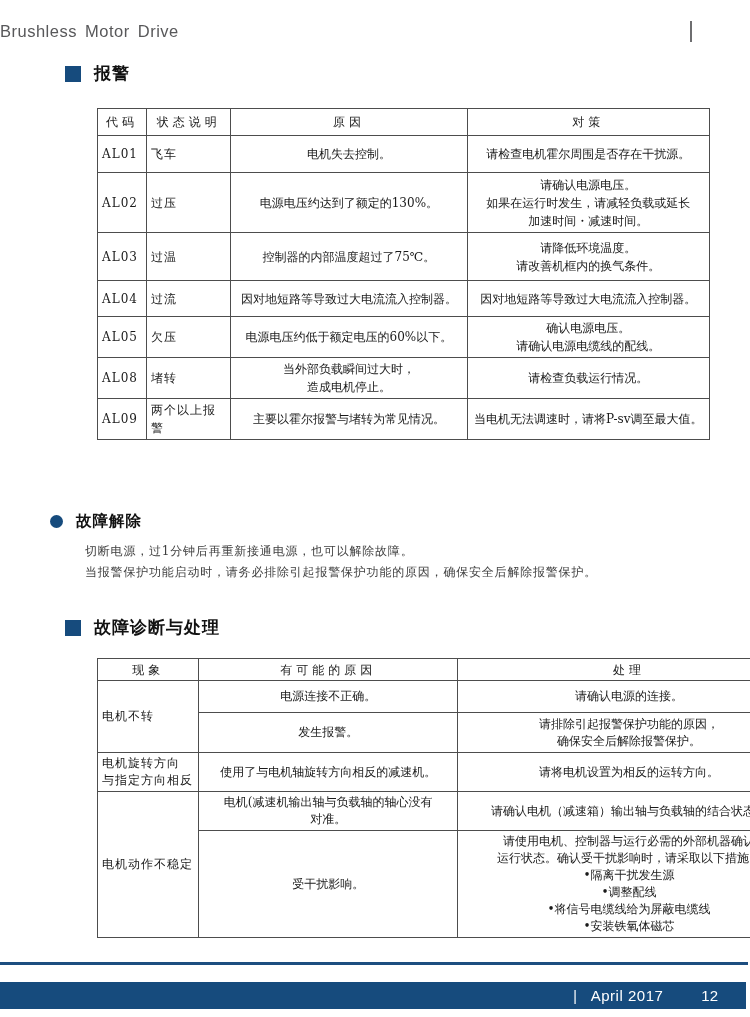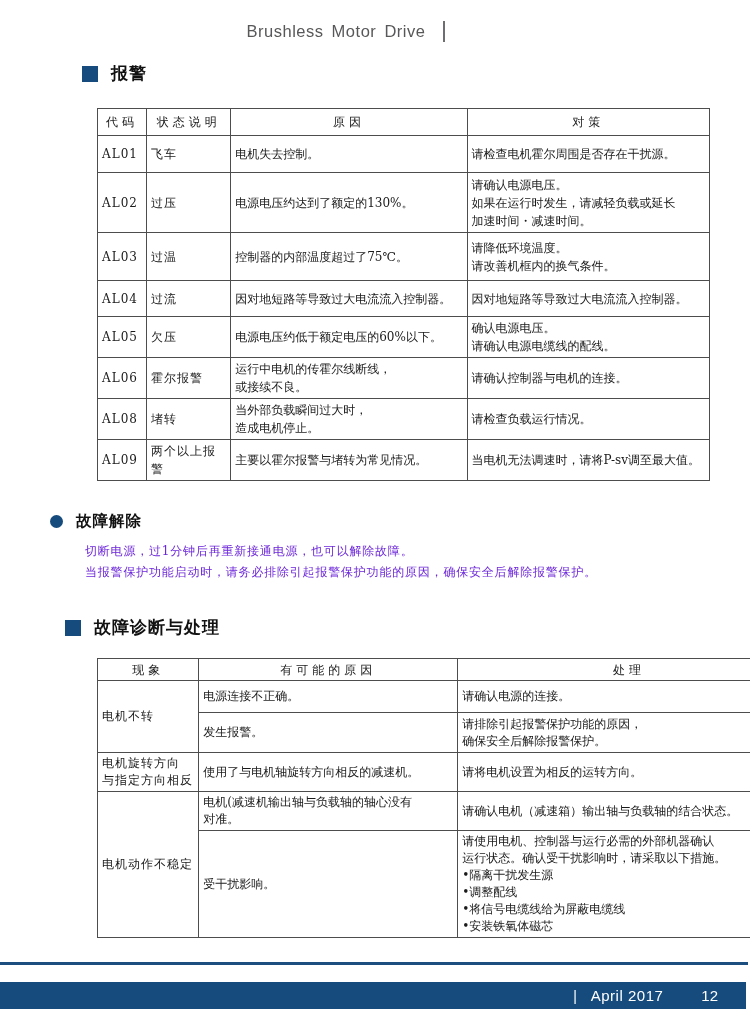--- a/index.html
+++ b/index.html
@@ -1,73 +1,73 @@
 <!DOCTYPE html>
 <html><head>
 <meta charset="utf-8">
 <style>
   html,body{margin:0;padding:0;background:#ffffff;}
   .page{position:relative;width:750px;height:1017px;background:#ffffff;overflow:hidden;
         font-family:"DejaVu Serif","Liberation Serif",serif;color:#1a1a1a;}
 
   
-  .doc-header{position:absolute;top:21px;left:0;width:750px;display:flex;justify-content:center;
+  .doc-header{position:absolute;top:21px;left:0;width:750px;display:flex;justify-content:space-between;
               align-items:center;padding-right:58px;box-sizing:border-box;
               font-family:"Liberation Sans","DejaVu Sans",sans-serif;}
   .doc-header .htitle{font-size:16.5px;color:#58585a;letter-spacing:0.5px;word-spacing:3px;}
   .doc-header .hbar{width:2px;height:21px;background:#6e6e70;margin-left:18px;}
 
   
   .sec-title{position:absolute;display:flex;align-items:center;
              font-family:"Liberation Sans","DejaVu Sans",sans-serif;}
   .sq{width:16px;height:16px;background:#164b7d;margin-right:13px;flex:0 0 auto;}
   .dot{width:13px;height:13px;border-radius:50%;background:#164b7d;margin-right:13px;flex:0 0 auto;}
   .sec-title .stxt{font-size:17px;font-weight:bold;color:#111;letter-spacing:1px;}
   .sec-title.small .stxt{font-size:15.5px;}
 
   
   table.doc{border-collapse:collapse;table-layout:fixed;}
   table.doc th,table.doc td{border:1px solid #4d4d4d;font-weight:normal;
       font-size:12px;line-height:18px;vertical-align:middle;padding:2px 4px;
       white-space:pre-line;overflow:hidden;}
   table.doc th{text-align:center;letter-spacing:4px;padding:0 2px;}
   td.ctr{letter-spacing:1px;}
-  td.lft{text-align:left;padding:2px 3px 2px 7px;}
+  td.lft{text-align:center;padding:2px 3px 2px 7px;}
   #alarm-table{position:absolute;left:97px;top:108px;width:613px;}
   #diag-table{position:absolute;left:97px;top:658px;width:704px;}
   #diag-table td{line-height:17px;}
   
   .a-h0{height:27px}.a-h1{height:37px}.a-h2{height:60px}.a-h3{height:48px}.a-h4{height:36px}
   .a-h5{height:40px}.a-h6{height:40px}.a-h7{height:40px}.a-h8{height:34px}
   .d-h0{height:22px}.d-h1{height:32px}.d-h2{height:40px}.d-h3{height:36px}.d-h4{height:38px}.d-h5{height:102px}
 
   
   .fc-par{position:absolute;left:85px;top:541px;font-size:12px;line-height:21px;
-          letter-spacing:0.8px;color:#6d28d9;}
+          letter-spacing:0.8px;color:#404040;}
 
   
   .foot-line{position:absolute;left:0;top:962px;width:748px;height:3px;background:#1d4e80;}
   .foot-bar{position:absolute;left:0;top:982px;width:746px;height:27px;background:#164b7d;
             display:flex;align-items:center;justify-content:flex-end;padding-right:28px;
             box-sizing:border-box;font-family:"Liberation Sans","DejaVu Sans",sans-serif;color:#ffffff;}
   .foot-bar .fsep{font-size:14px;margin-right:14px;font-weight:300;}
   .foot-bar .fdate{font-size:15px;letter-spacing:0.5px;}
   .foot-bar .fpage{font-size:15px;margin-left:38px;}
 </style>
 </head>
 <body>
 
 <div class="page">
 
   <div class="doc-header">
     <span class="htitle">Brushless  Motor Drive</span>
     <span class="hbar"></span>
   </div>
 
-  <div class="sec-title" style="left:82px;top:62px;">
+  <div class="sec-title" style="left:65px;top:62px;">
     <span class="sq"></span>
     <span class="stxt">报警</span>
   </div>
 
   <table class="doc" id="alarm-table">
     <colgroup>
         <col style="width:49px">
         <col style="width:84px">
         <col style="width:236px">
         <col style="width:242px">
@@ -106,27 +106,20 @@
       <td class="lft">因对地短路等导致过大电流流入控制器。</td>
       <td class="lft">因对地短路等导致过大电流流入控制器。</td>
     </tr>
     <tr class="a-h5">
       <td class="ctr">AL05</td>
       <td class="ctr">欠压</td>
       <td class="lft">电源电压约低于额定电压的60%以下。</td>
       <td class="lft">确认电源电压。
 请确认电源电缆线的配线。</td>
     </tr>
-    <tr class="a-h6">
-      <td class="ctr">AL06</td>
-      <td class="ctr">霍尔报警</td>
-      <td class="lft">运行中电机的传霍尔线断线，
-或接续不良。</td>
-      <td class="lft">请确认控制器与电机的连接。</td>
-    </tr>
     <tr class="a-h7">
       <td class="ctr">AL08</td>
       <td class="ctr">堵转</td>
       <td class="lft">当外部负载瞬间过大时，
 造成电机停止。</td>
       <td class="lft">请检查负载运行情况。</td>
     </tr>
     <tr class="a-h8">
       <td class="ctr">AL09</td>
       <td class="ctr">两个以上报警</td>

